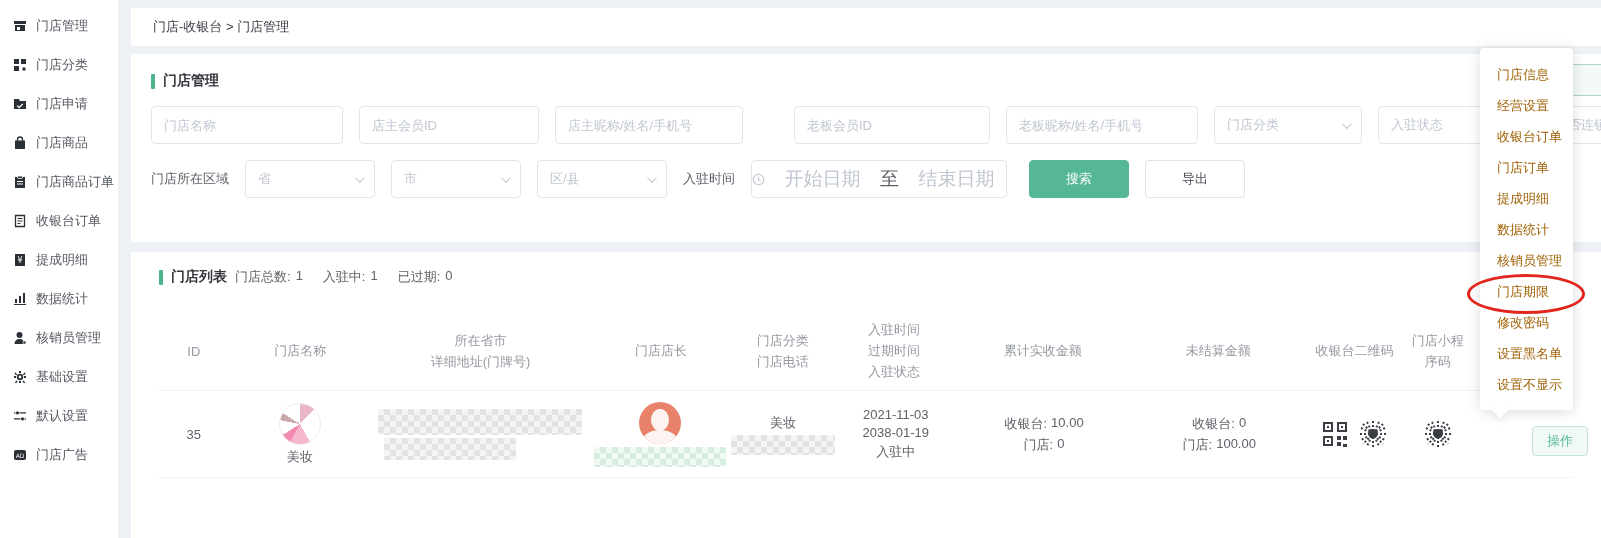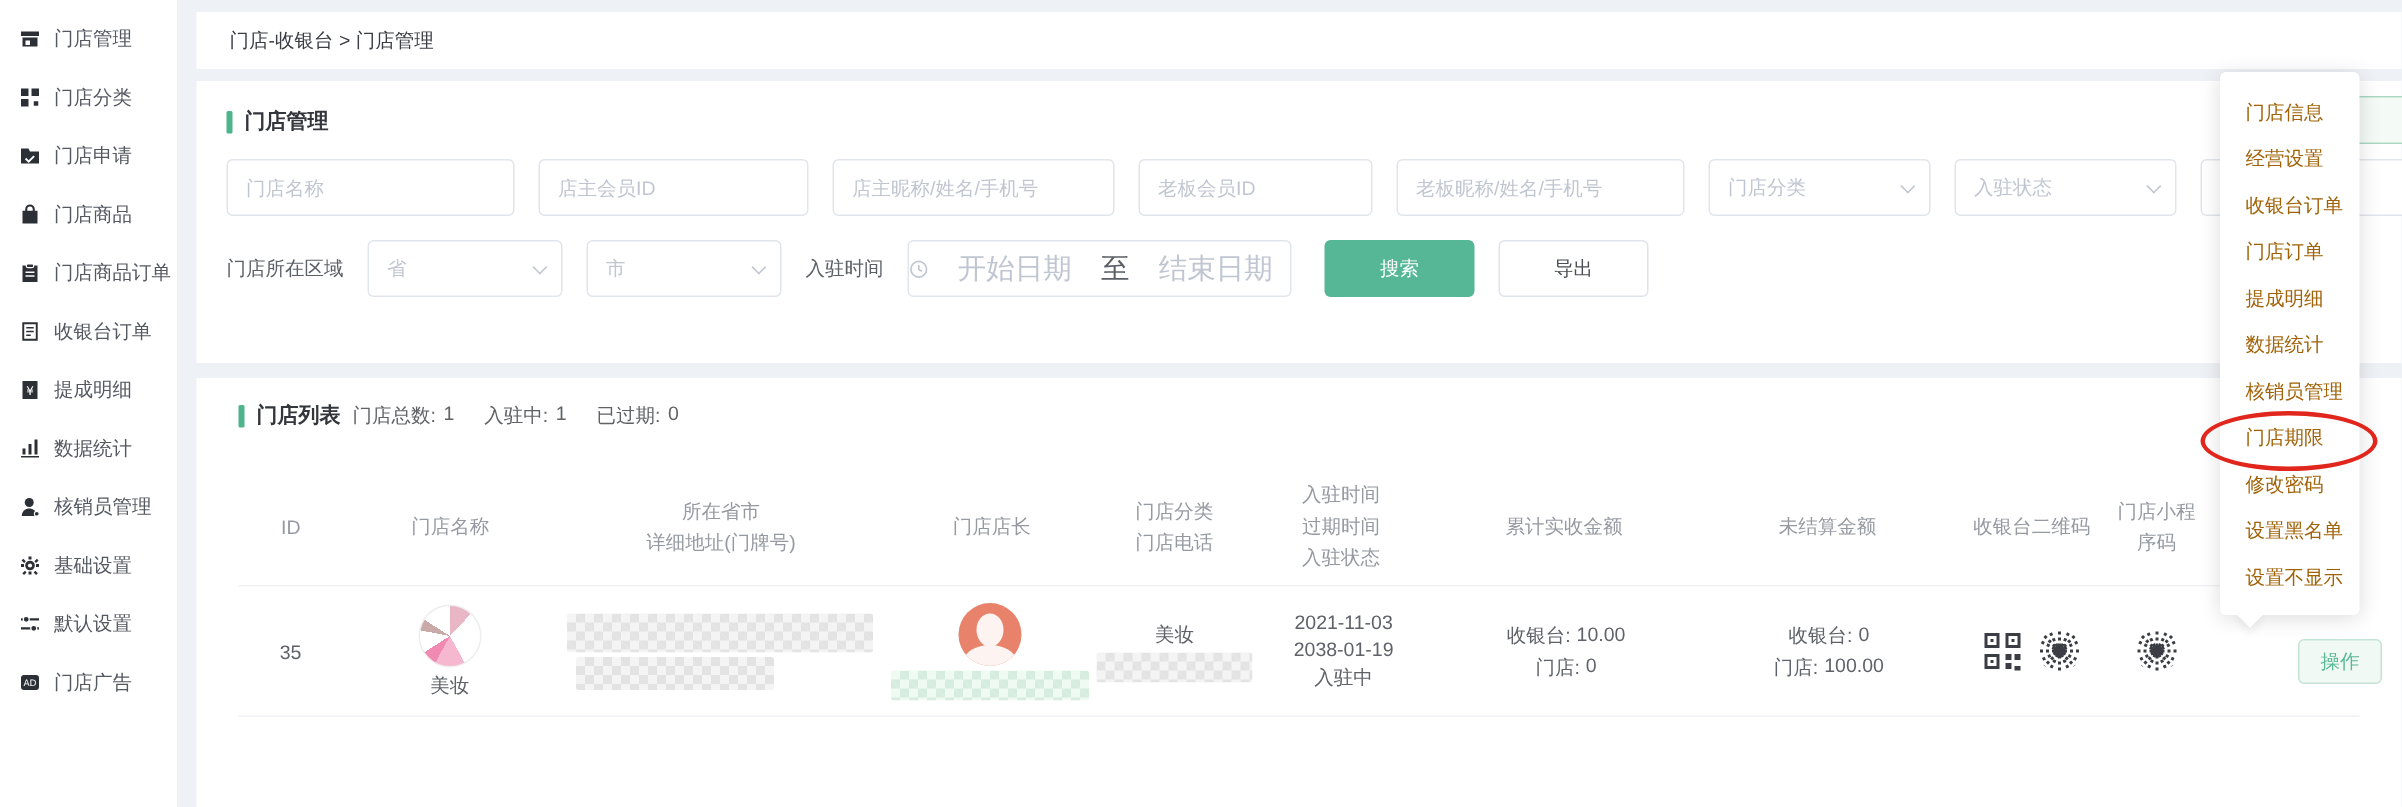--- a/index.html
+++ b/index.html
@@ -198,21 +198,21 @@
   <section class="panel filter-panel">
     <div class="panel-title">
       <span class="green-bar"></span>
       <span class="panel-title-text">门店管理</span>
     </div>
 
     <div class="filter-row">
       <input class="txt-input" style="width: 192px;" placeholder="门店名称">
       <input class="txt-input" style="width: 180px;" placeholder="店主会员ID">
       <input class="txt-input" style="width: 188px;" placeholder="店主昵称/姓名/手机号">
-      <input class="txt-input" style="width: 156px;" placeholder="老板会员ID">
+      <input class="txt-input" style="width: 196px; margin-left: 35px;" placeholder="老板会员ID">
       <input class="txt-input" style="width: 192px;" placeholder="老板昵称/姓名/手机号">
       <div class="sel" style="width:148px">
         <span>门店分类</span>
         <span class="chev"></span>
       </div>
       <div class="sel" style="width:148px">
         <span>入驻状态</span>
         <span class="chev"></span>
       </div>
       <div class="sel" style="width:210px">
@@ -222,20 +222,24 @@
     </div>
 
     <div class="filter-row">
       <span class="flt-label">门店所在区域</span>
       <div class="sel" style="width:130px">
         <span>省</span>
         <span class="chev"></span>
       </div>
       <div class="sel" style="width:130px">
         <span>市</span>
+        <span class="chev"></span>
+      </div>
+      <div class="sel" style="width:130px">
+        <span>区/县</span>
         <span class="chev"></span>
       </div>
       <span class="flt-label">入驻时间</span>
       <div class="date-range">
         <svg width="13" height="13" viewBox="0 0 14 14">
             <circle cx="7" cy="7" r="5.6" fill="none" stroke="#c0c6d1" stroke-width="1.2"></circle>
             <path d="M7 4v3.2l2.2 1.3" fill="none" stroke="#c0c6d1" stroke-width="1.2"></path>
           </svg>
         <span class="ph">开始日期</span>
         <span class="sep">至</span>

